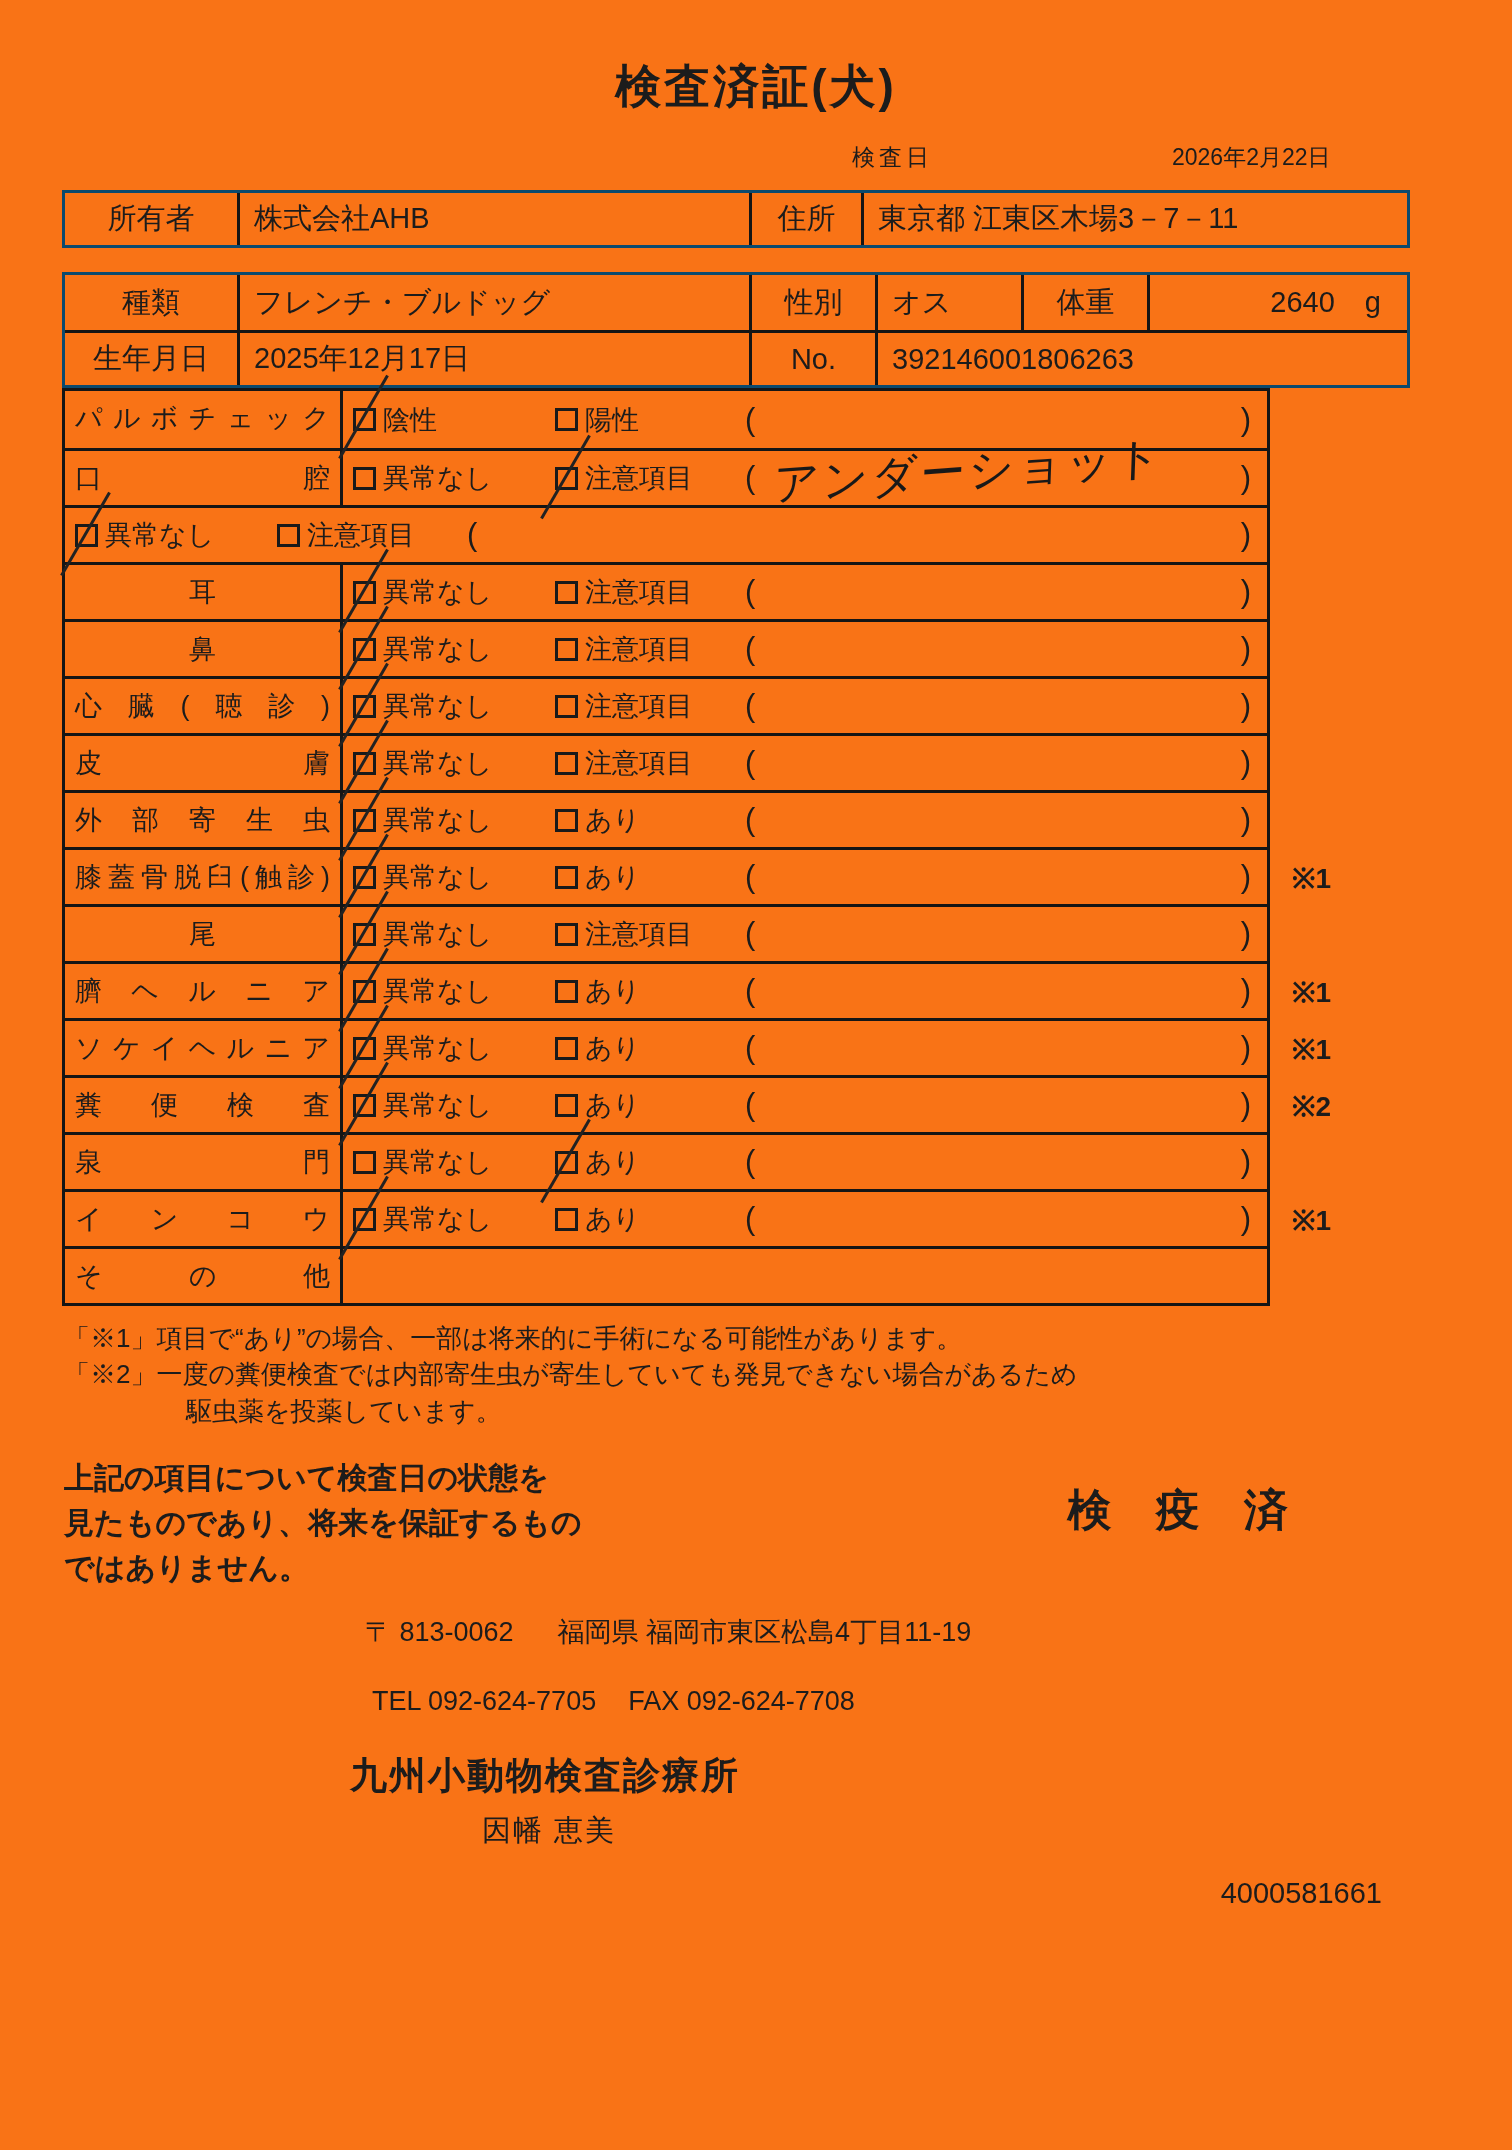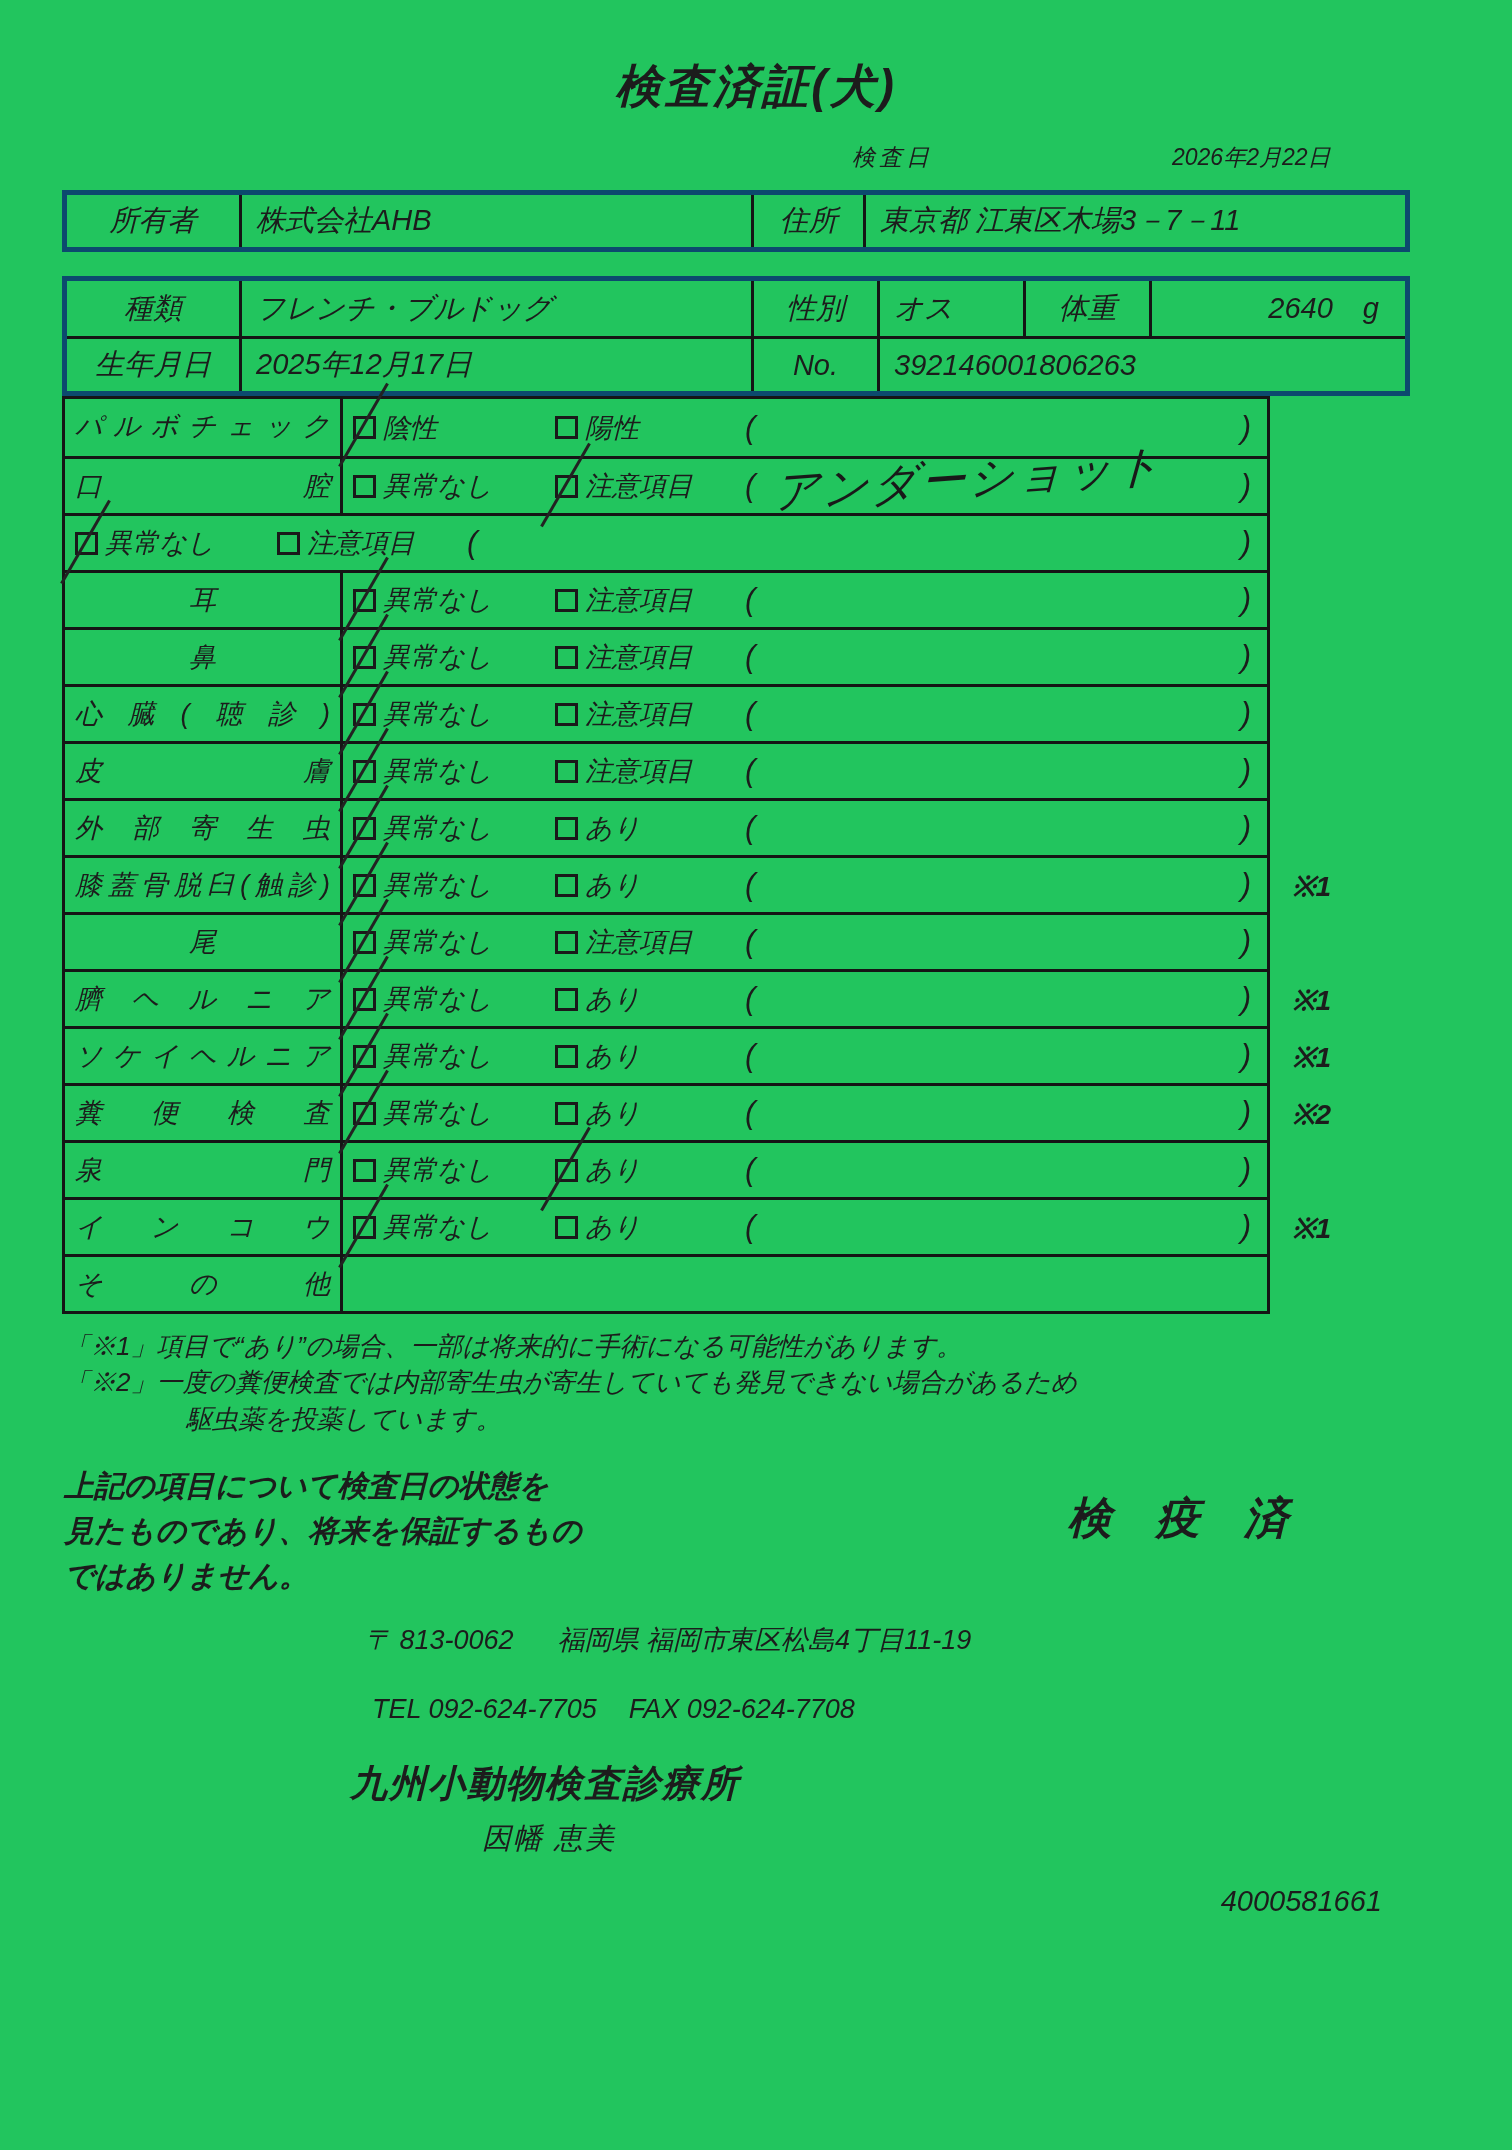--- a/index.html
+++ b/index.html
@@ -1,40 +1,39 @@
 <!DOCTYPE html>
 <html><head>
 <meta charset="utf-8">
 <style>
   html,body { margin:0; padding:0; background:#ffffff; }
   .page {
     position:relative;
     width:1512px; height:2150px;
-    background:#22c55e;
+    background:#f97316;
     color:#1c1c1c;
     font-family:"Liberation Sans", sans-serif;
     font-weight:500;
     box-sizing:border-box;
     overflow:hidden;
-    font-style:italic;
   }
   
   .doc-title {
     padding-top:56px;
     text-align:center;
     font-size:46px;
     font-weight:700;
     letter-spacing:3px;
   }
   .date-row { position:relative; height:42px; margin-top:24px; font-size:23px; }
   .date-row .lbl { position:absolute; left:852px; top:0; letter-spacing:4px; }
   .date-row .val { position:absolute; left:1172px; top:0; }
 
   
-  .tbl { margin-left:62px; width:1348px; border:5px solid #0c4a6e; box-sizing:border-box; font-size:29px; }
+  .tbl { margin-left:62px; width:1348px; border:3px solid #0c4a6e; box-sizing:border-box; font-size:29px; }
   .tbl .cell { border-left:3px solid #151515; display:flex; align-items:center; box-sizing:border-box; }
   .tbl .cell.first { border-left:none; }
   .tbl .lab { justify-content:center; }
   .tbl .val { padding-left:14px; }
   #owner-table { margin-top:6px; display:grid; grid-template-columns:172px 512px 112px 1fr; grid-auto-rows:52px; }
   #pet-table   { margin-top:24px; display:grid; grid-template-columns:172px 512px 126px 146px 126px 1fr; grid-auto-rows:55px; }
   #pet-table .r2 { border-top:3px solid #151515; }
   .weight-cell { justify-content:flex-end; padding-right:26px; gap:30px; }
   .span3 { grid-column: span 3; }
 

